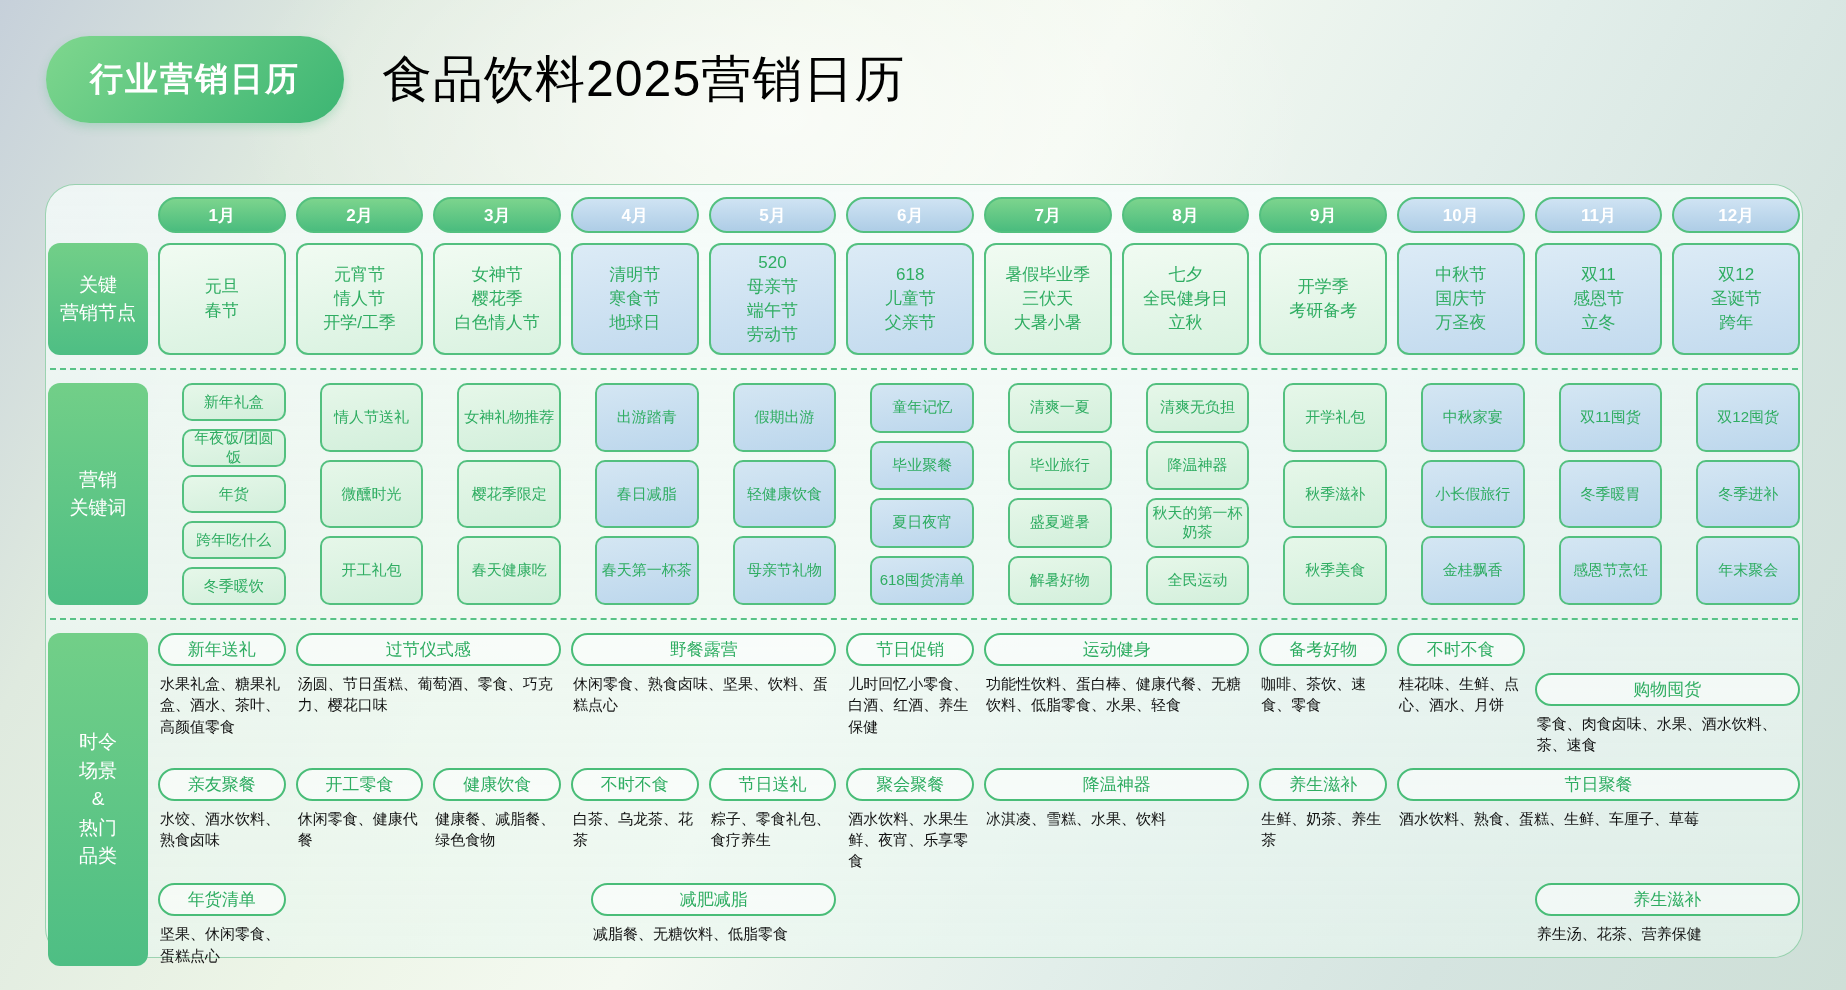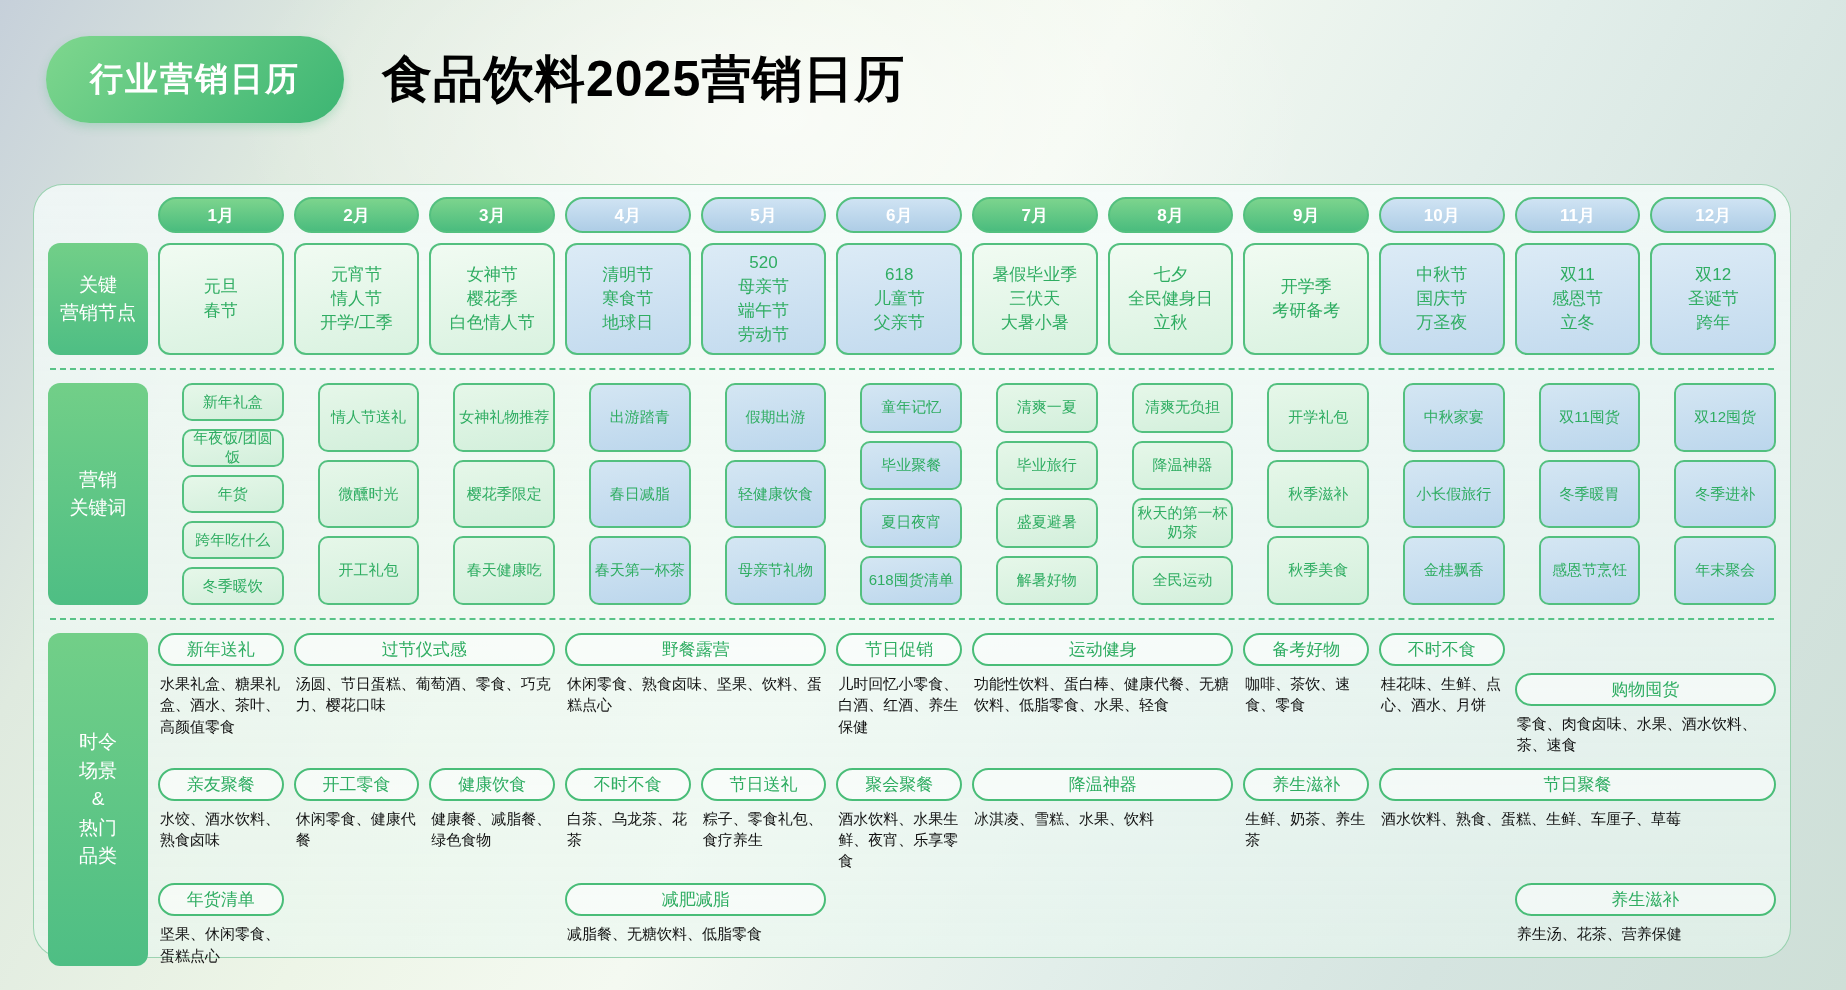--- a/index.html
+++ b/index.html
@@ -11,27 +11,27 @@
       radial-gradient(900px 500px at 42% 12%, rgba(255,255,255,.65), rgba(255,255,255,0) 60%),
       linear-gradient(118deg,#c6d0da 0%,#dfeadf 16%,#edf5e7 34%,#f4f9f1 48%,#e2eeea 66%,#d5e4e0 82%,#cedfd7 100%);
   }
   .topbar { display:flex; align-items:center; padding:36px 8px 0 46px; }
   .badge {
     background:linear-gradient(135deg,#7fd78e,#3cb573);
     color:#fff; font-size:33px; font-weight:700; letter-spacing:2px;
     padding:21px 44px; border-radius:50px;
     box-shadow:0 4px 10px rgba(60,180,115,.25);
   }
-  .title { margin-left:38px; font-size:50px; font-weight:700; color:#000; letter-spacing:1px; }
+  .title { margin-left:38px; font-size:50px; font-weight:400; color:#000; letter-spacing:1px; }
 
   .panel {
-    position:absolute; left:33px; top:184px; width:1758px; height:774px;
+    position:absolute; left:45px; top:184px; width:1758px; height:774px;
     border-radius:30px; border:1px solid rgba(140,205,165,.85);
     background:linear-gradient(180deg, rgba(246,252,251,.80), rgba(233,247,240,.58));
-    padding:12px 14px;
+    padding:12px 2px;
   }
   .grid13 { display:grid; grid-template-columns:100px repeat(12,1fr); column-gap:10px; }
 
   .month-pill {
     height:36px; border-radius:20px; display:flex; align-items:center; justify-content:center;
     color:#fff; font-size:17px; font-weight:600; border:2px solid var(--border-green,#53c07f);
   }
   .month-pill.green { background:linear-gradient(180deg,#7cd48d,#4abc7e); }
   .month-pill.blue  { background:linear-gradient(180deg,#cfe3f3,#aecde6); }
   .row-months { margin-bottom:10px; }
@@ -306,21 +306,21 @@
           <div class="scene-items">生鲜、奶茶、养生茶</div>
         </div>
         <div class="scene-group" style="grid-area: 2 / 10 / auto / span 3;">
           <div class="scene-pill">节日聚餐</div>
           <div class="scene-items">酒水饮料、熟食、蛋糕、生鲜、车厘子、草莓</div>
         </div>
         <div class="scene-group" style="grid-area: 3 / 1 / auto / span 1;">
           <div class="scene-pill">年货清单</div>
           <div class="scene-items">坚果、休闲零食、蛋糕点心</div>
         </div>
-        <div class="scene-group" style="grid-area: 3 / 4 / auto / span 2;">
+        <div class="scene-group" style="grid-area: 3 / 4 / auto / span 2; margin-left: 20px;">
           <div class="scene-pill">减肥减脂</div>
           <div class="scene-items">减脂餐、无糖饮料、低脂零食</div>
         </div>
         <div class="scene-group" style="grid-area: 3 / 11 / auto / span 2;">
           <div class="scene-pill">养生滋补</div>
           <div class="scene-items">养生汤、花茶、营养保健</div>
         </div>
       </div>
   </div>
 </div>

